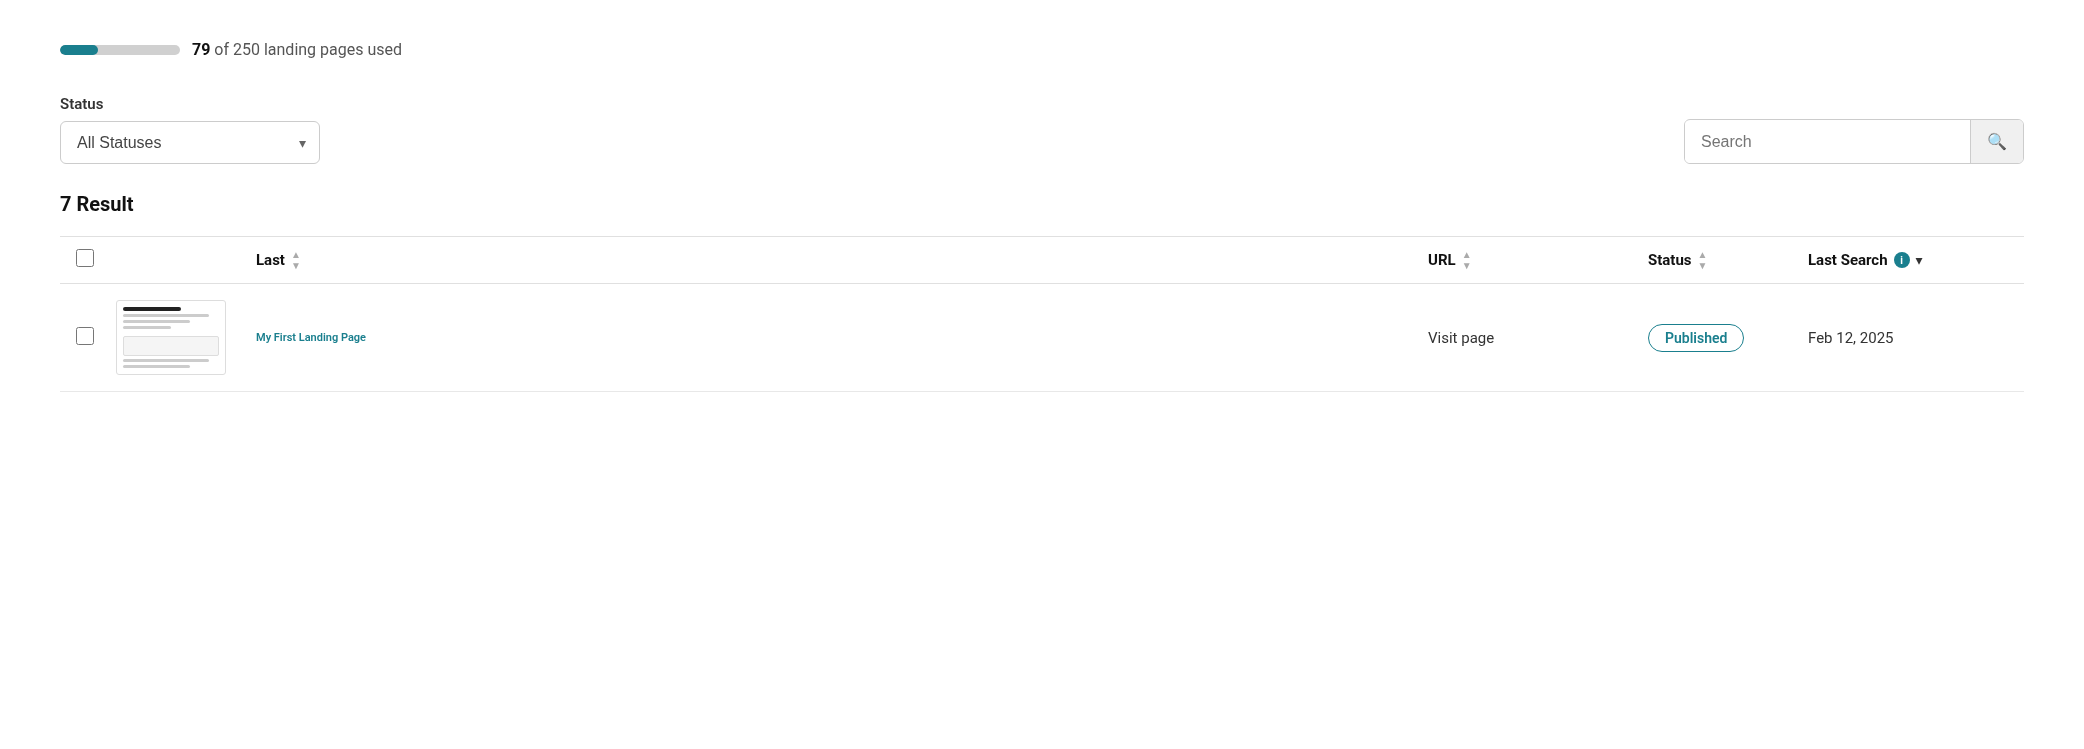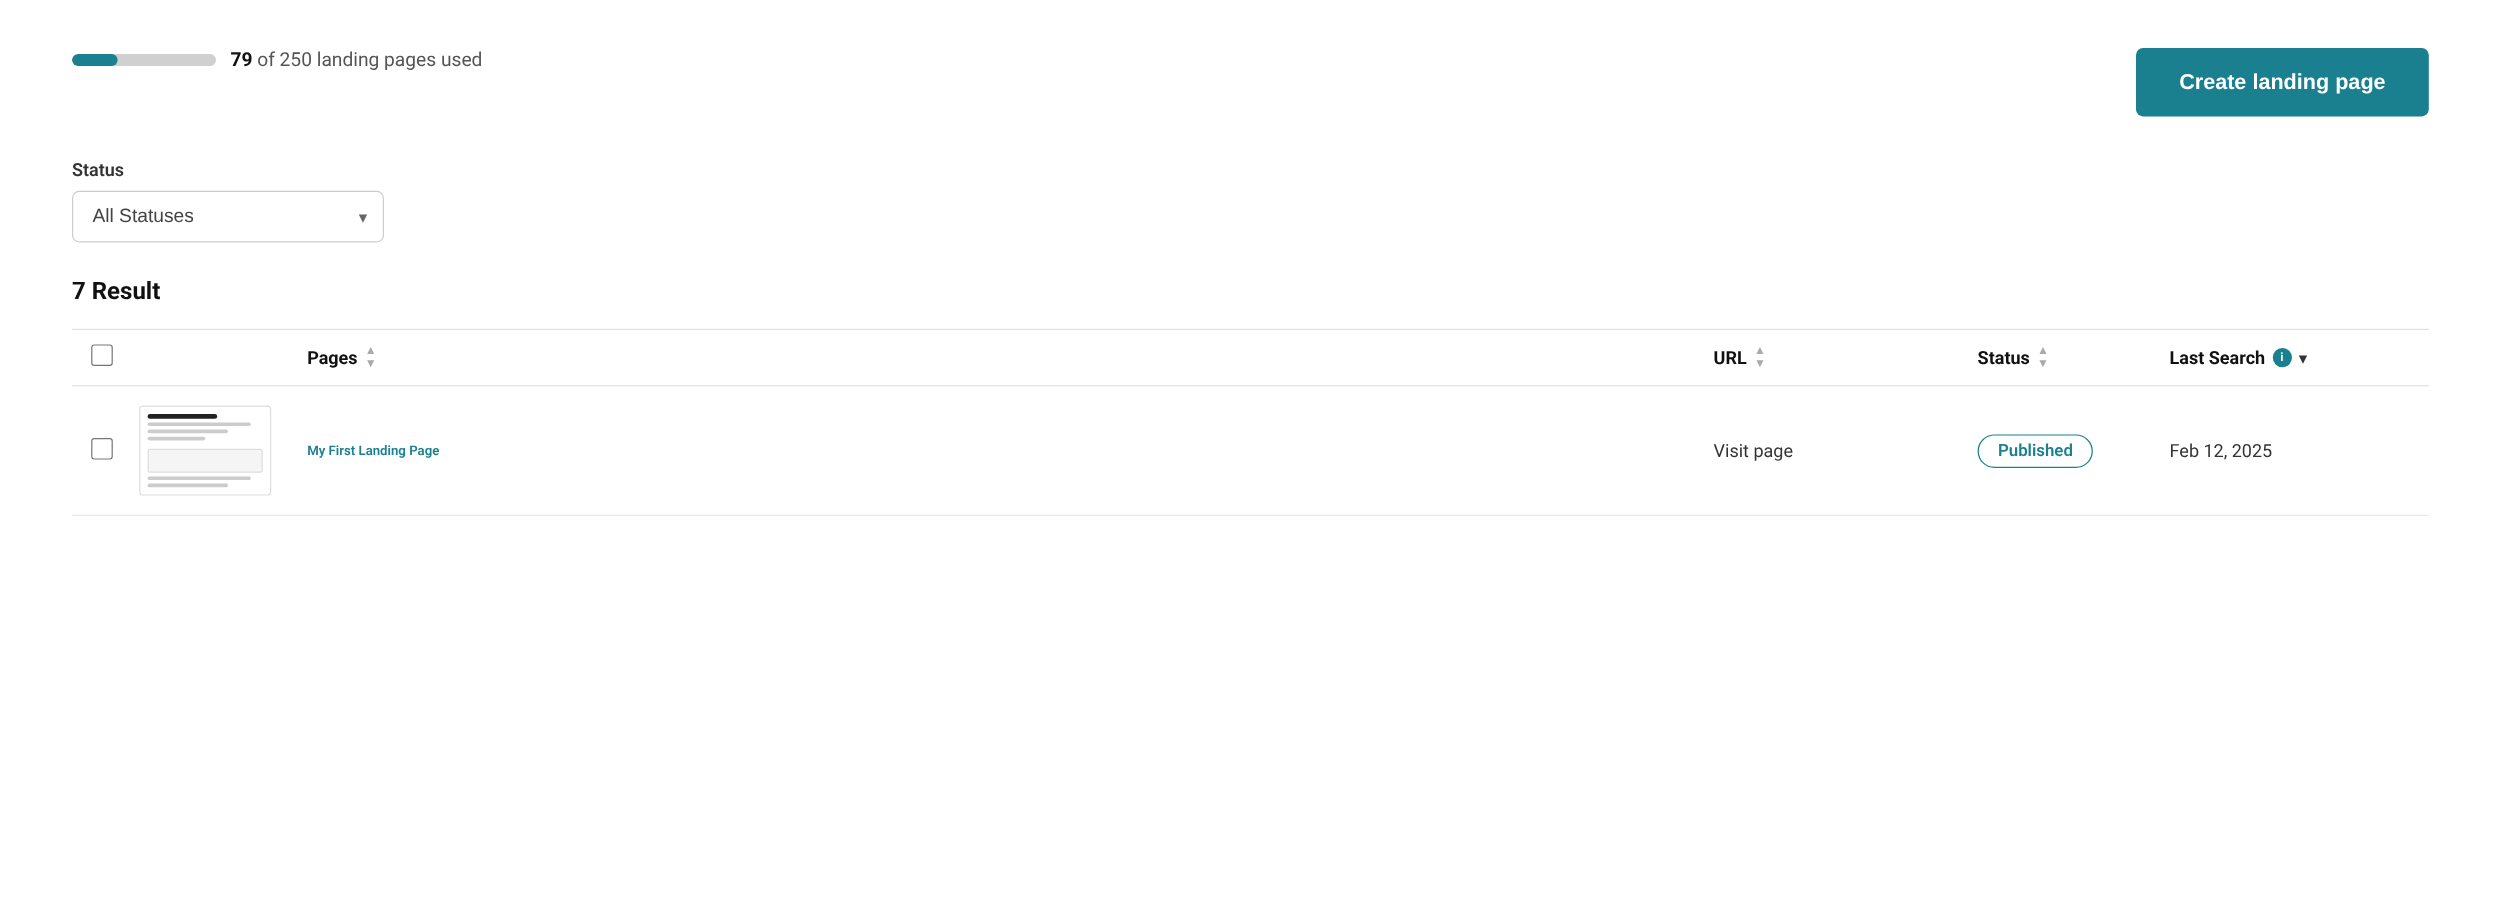--- a/index.html
+++ b/index.html
@@ -367,50 +367,55 @@
   <div class="title-area">
     <div class="usage-row">
       <div class="progress-bar-container">
         <div class="progress-bar-fill" style="width: 31.6%;"></div>
       </div>
       <span class="usage-text">
         <strong>79</strong>&nbsp;<span>of 250 landing pages used</span>
       </span>
     </div>
   </div>
-  <button class="create-button">Create landing page</button>
 </div>
 
 <div class="filter-section">
   <div class="status-filter">
     <div class="filter-label">Status</div>
     <div class="status-select-wrapper">
       <select class="status-select">
         <option>All Statuses</option>
         <option>Published</option>
         <option>Draft</option>
         <option>Archived</option>
       </select>
       <span class="select-chevron">▾</span>
     </div>
   </div>
 
+  <div class="search-wrapper">
+    <input class="search-input" type="text" placeholder="Search" style="">
+    <button class="search-button">
+      <span>🔍</span>
+    </button>
+  </div>
 </div>
 
 <div class="results-count">7 Result</div>
 
 <div class="table-container">
 
   <div class="table-header">
     <div class="col-checkbox">
       <input type="checkbox" style="">
     </div>
     <div class="col-thumbnail"></div>
     <div class="col-name">
-      <span class="col-header-label">Pages</span>
+      <span class="col-header-label">Last</span>
       <span class="sort-icon">
         <span>▲</span>
         <span>▼</span>
       </span>
     </div>
     <div class="col-url">
       <span class="col-header-label">URL</span>
       <span class="sort-icon">
         <span>▲</span>
         <span>▼</span>

